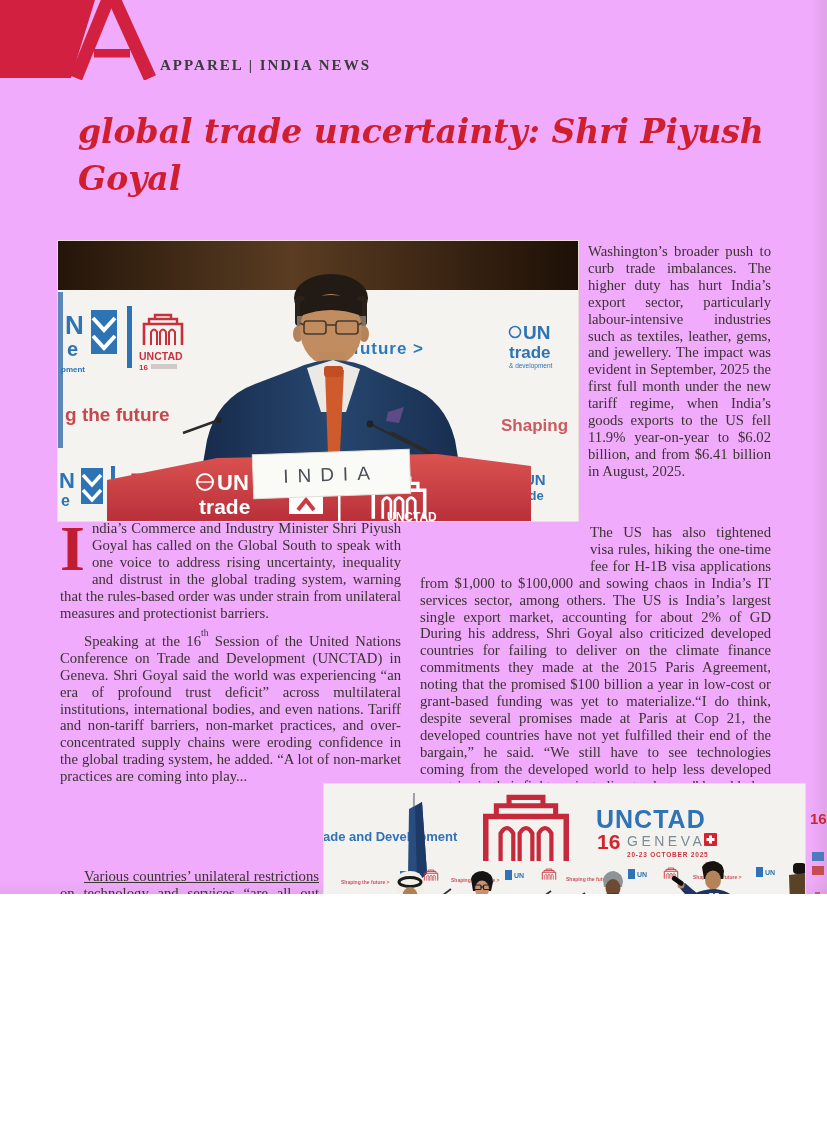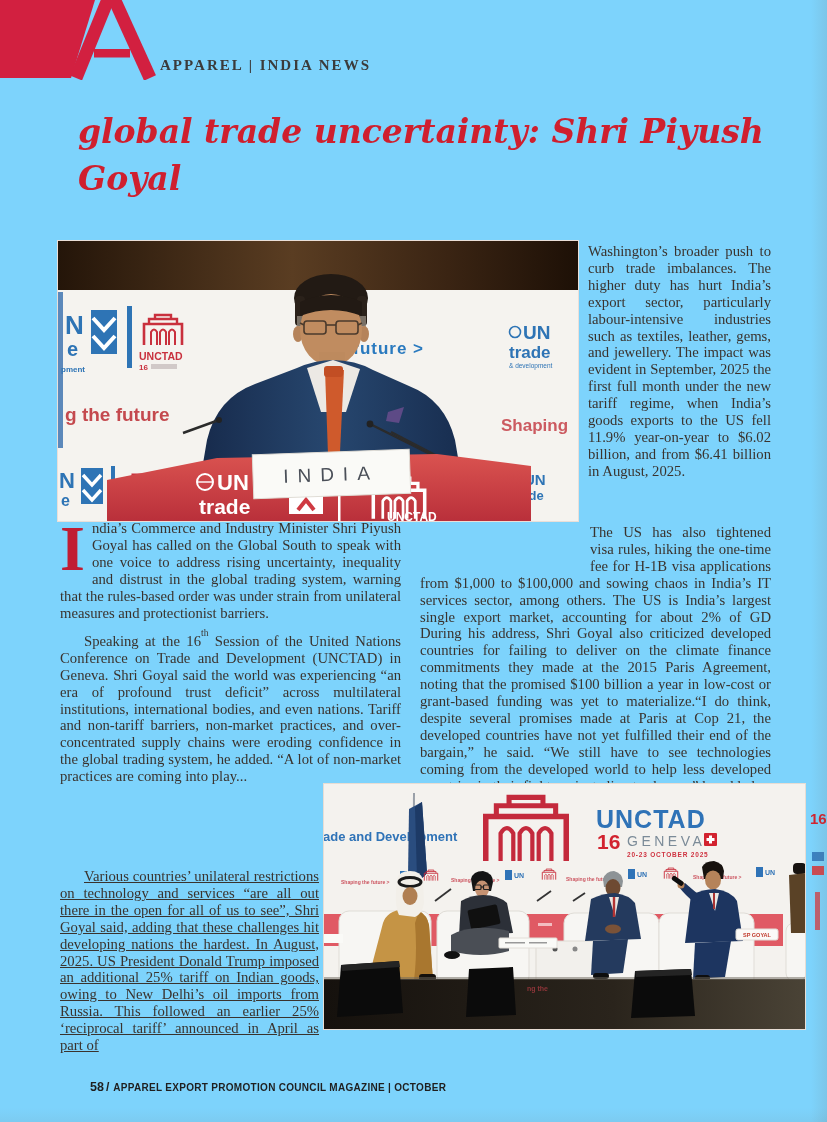--- a/index.html
+++ b/index.html
@@ -1,16 +1,16 @@
 <!DOCTYPE html>
 <html><head>
 <meta charset="utf-8">
 <style>
   html,body{margin:0;padding:0;}
-  .page{position:relative;width:827px;height:1122px;background:#7dd3fc;overflow:hidden;
+  .page{position:relative;width:827px;height:894px;background:#f0abfc;overflow:hidden;
         font-family:"Liberation Serif",serif;}
   .page::after{content:"";position:absolute;right:0;top:0;width:16px;height:100%;
         background:linear-gradient(to right,rgba(0,0,0,0),rgba(110,100,90,.12));pointer-events:none;}
   .page::before{content:"";position:absolute;left:0;bottom:0;width:100%;height:14px;
         background:linear-gradient(to bottom,rgba(0,0,0,0),rgba(110,100,90,.07));pointer-events:none;}
 
   .logo{position:absolute;left:0;top:0;}
   .masthead{position:absolute;left:160px;top:57px;font-weight:bold;font-size:15px;
         letter-spacing:2px;color:#3b3b3b;}
   .headline{position:absolute;left:78px;top:108px;width:700px;

